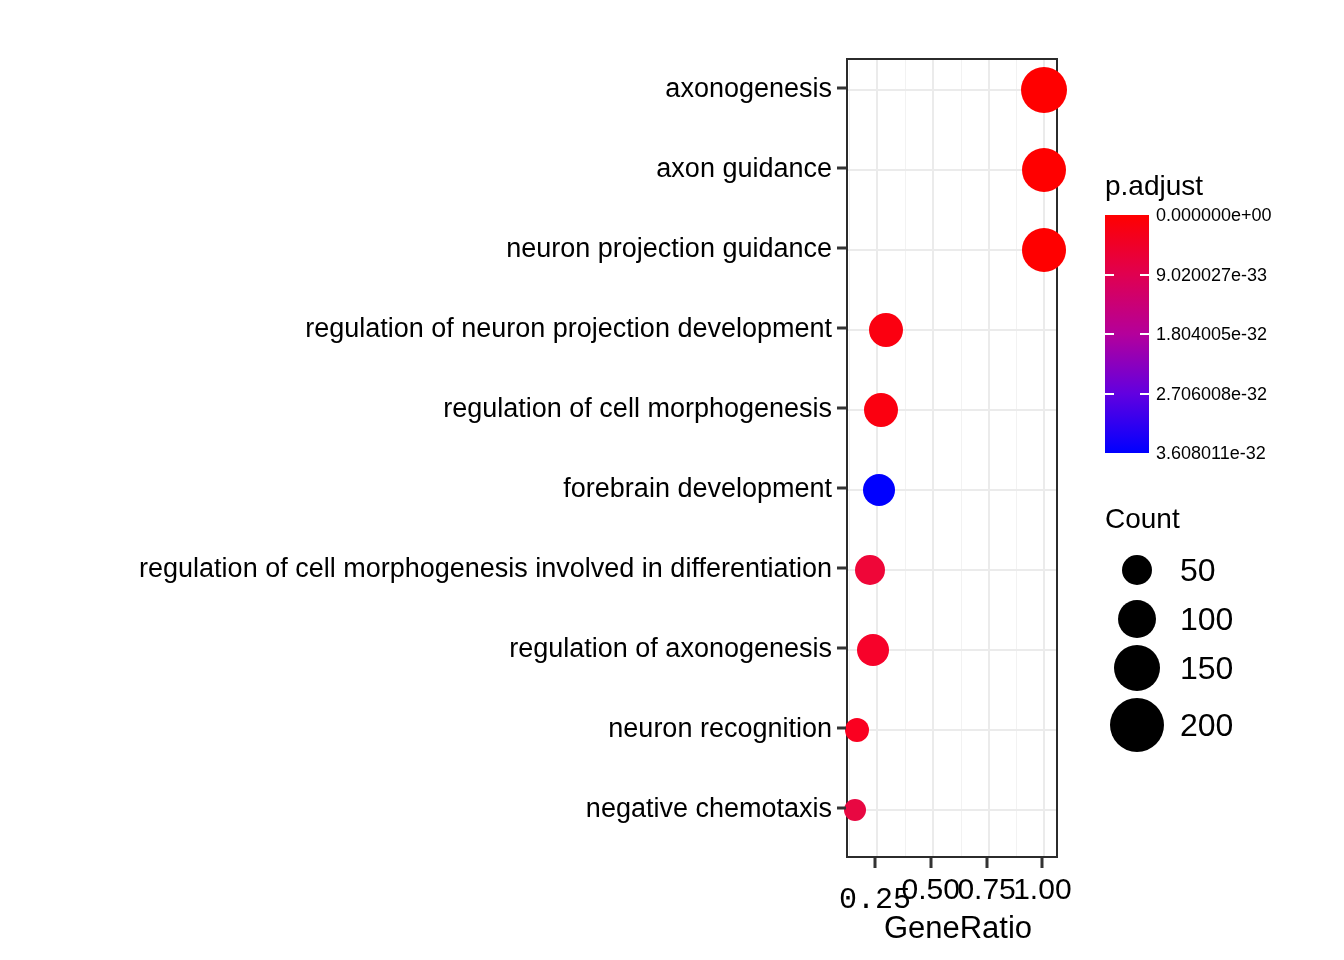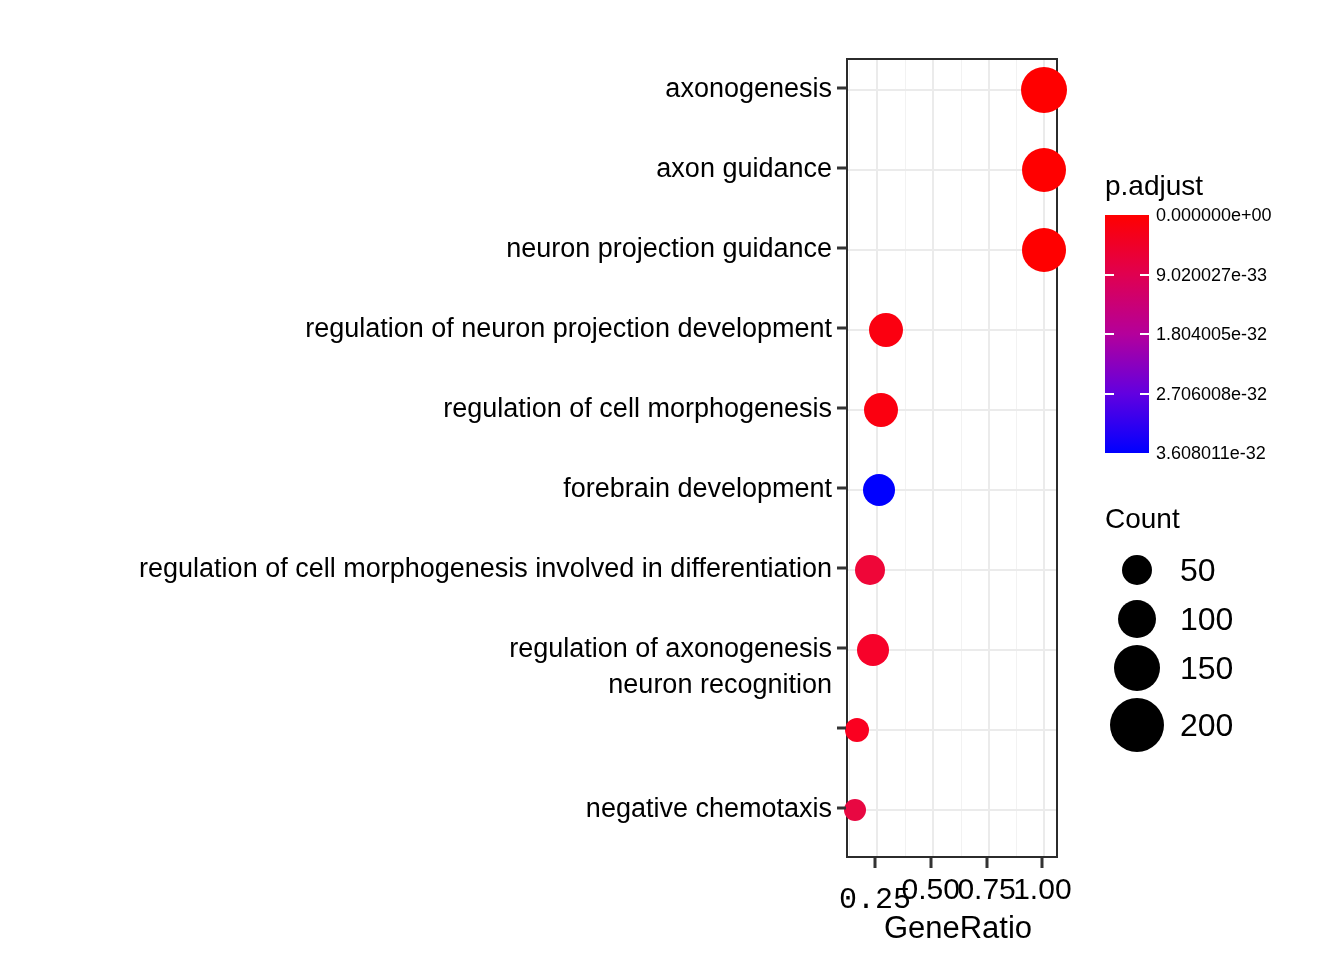--- a/index.html
+++ b/index.html
@@ -208,21 +208,21 @@
       <div class="ytick-label" style="right: 512px; top: 328px;">regulation of neuron projection development</div>
       <div class="ytick-mark" style="left: 837px; top: 408px;"></div>
       <div class="ytick-label" style="right: 512px; top: 408px;">regulation of cell morphogenesis</div>
       <div class="ytick-mark" style="left: 837px; top: 488px;"></div>
       <div class="ytick-label" style="right: 512px; top: 488px;">forebrain development</div>
       <div class="ytick-mark" style="left: 837px; top: 568px;"></div>
       <div class="ytick-label" style="right: 512px; top: 568px;">regulation of cell morphogenesis involved in differentiation</div>
       <div class="ytick-mark" style="left: 837px; top: 648px;"></div>
       <div class="ytick-label" style="right: 512px; top: 648px;">regulation of axonogenesis</div>
       <div class="ytick-mark" style="left: 837px; top: 728px;"></div>
-      <div class="ytick-label" style="right: 512px; top: 684px;">neuron recognition</div>
+      <div class="ytick-label" style="right: 512px; top: 728px;">neuron recognition</div>
       <div class="ytick-mark" style="left: 837px; top: 808px;"></div>
       <div class="ytick-label" style="right: 512px; top: 808px;">negative chemotaxis</div>
     </div>
 
   <div id="x-axis">
       <div class="xtick-mark" style="left: 875.011px; top: 858px;"></div>
       <div class="xtick-label" style="left: 875.011px; top: 885px; font-family: Liberation Mono, monospace;">0.25</div>
       <div class="xtick-mark" style="left: 930.8px; top: 858px;"></div>
       <div class="xtick-label" style="left: 930.8px; top: 874px;">0.50</div>
       <div class="xtick-mark" style="left: 986.589px; top: 858px;"></div>

